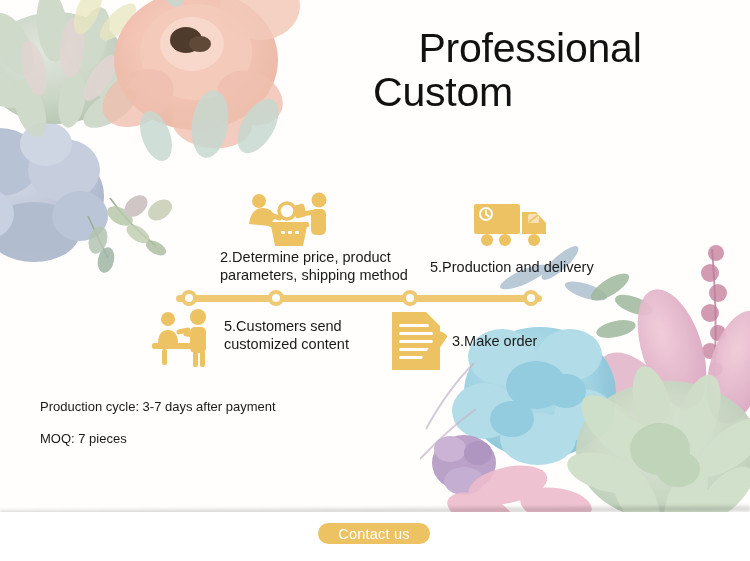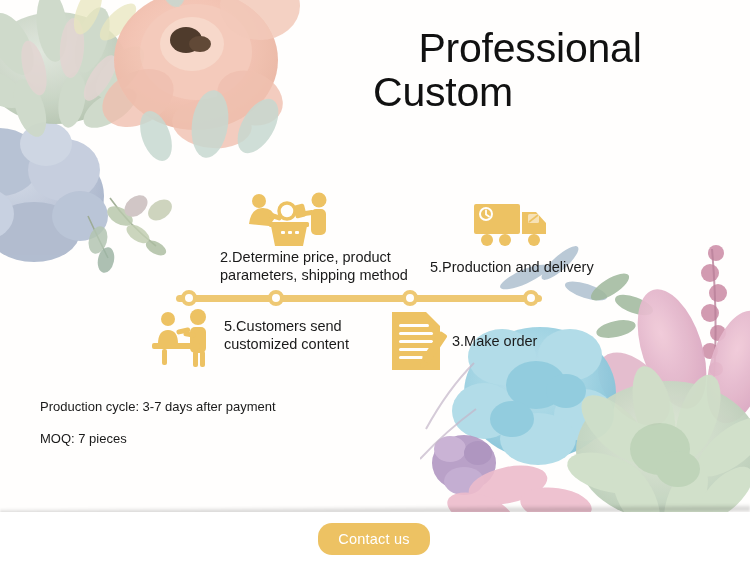--- a/index.html
+++ b/index.html
@@ -85,21 +85,21 @@
     position:absolute;left:0;right:0;top:506px;height:10px;
     background:linear-gradient(to bottom,rgba(0,0,0,0.00),rgba(0,0,0,0.16),rgba(0,0,0,0.00));
     transform:rotate(-0.35deg);
     filter:blur(1.2px);
   }
   #bottom-strip{
     position:absolute;left:0;right:0;top:512px;bottom:0;background:#fff;
   }
   #contact-button{
     position:absolute;left:318px;top:523px;
-    width:112px;height:32px;
+    width:112px;height:21px;
     border:none;
     border-radius:14px;
     background:#edc263;
     color:#ffffff;
     font-size:14.5px;
     font-family:"Liberation Sans","DejaVu Sans",sans-serif;
     cursor:pointer;
     letter-spacing:0.2px;
   }
 </style>

